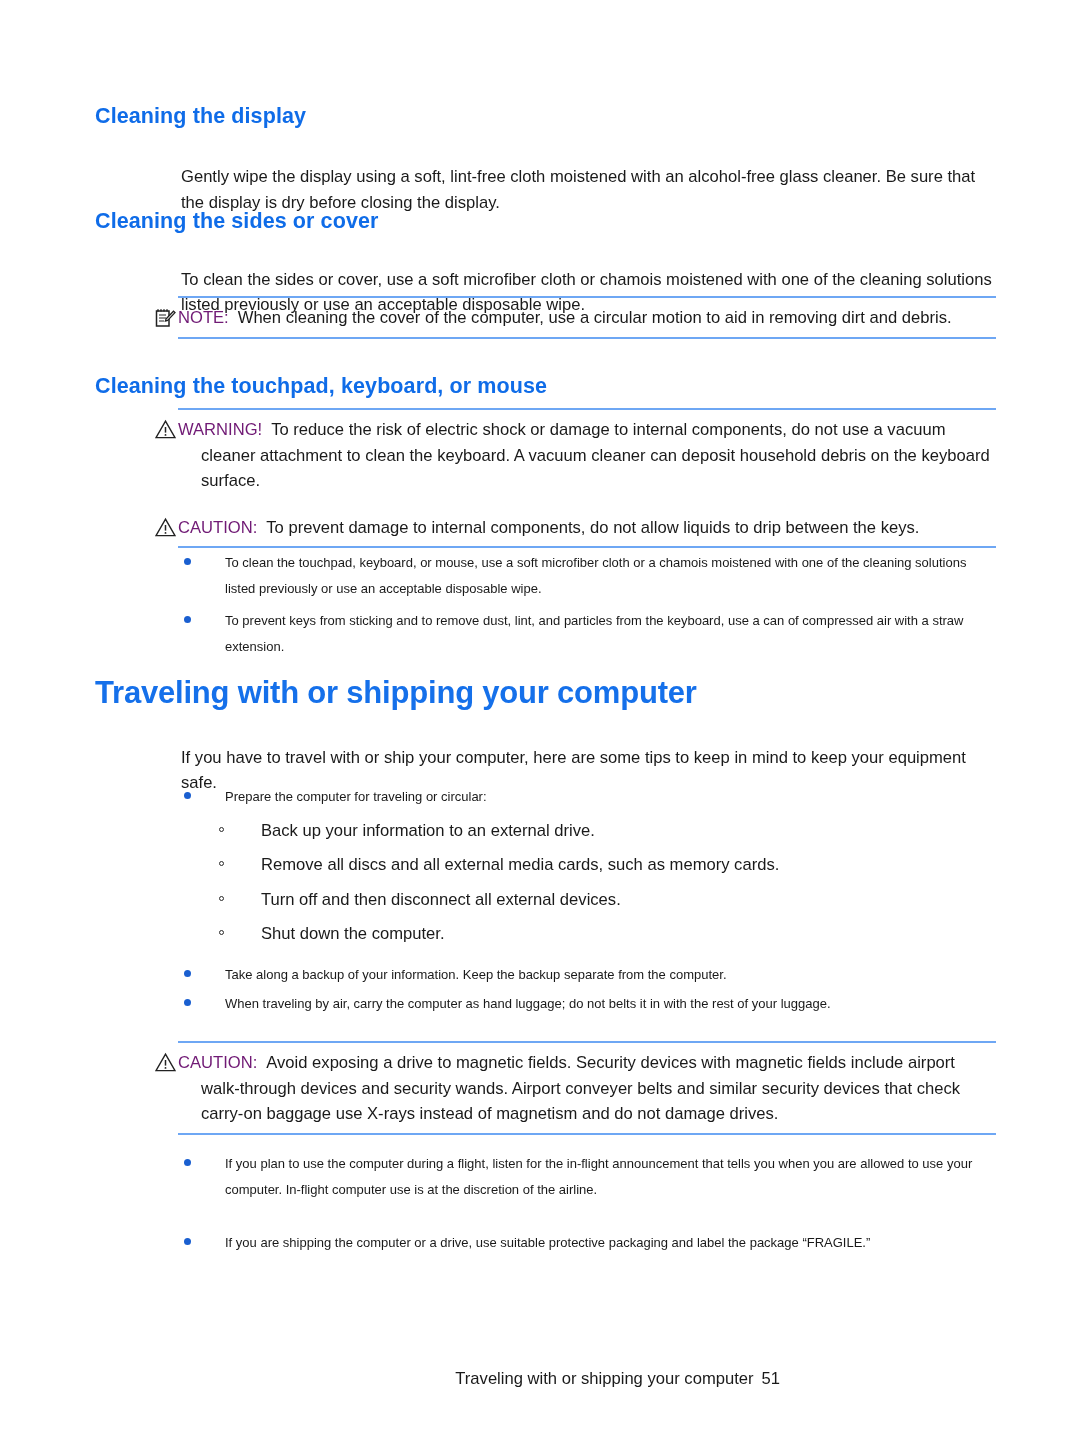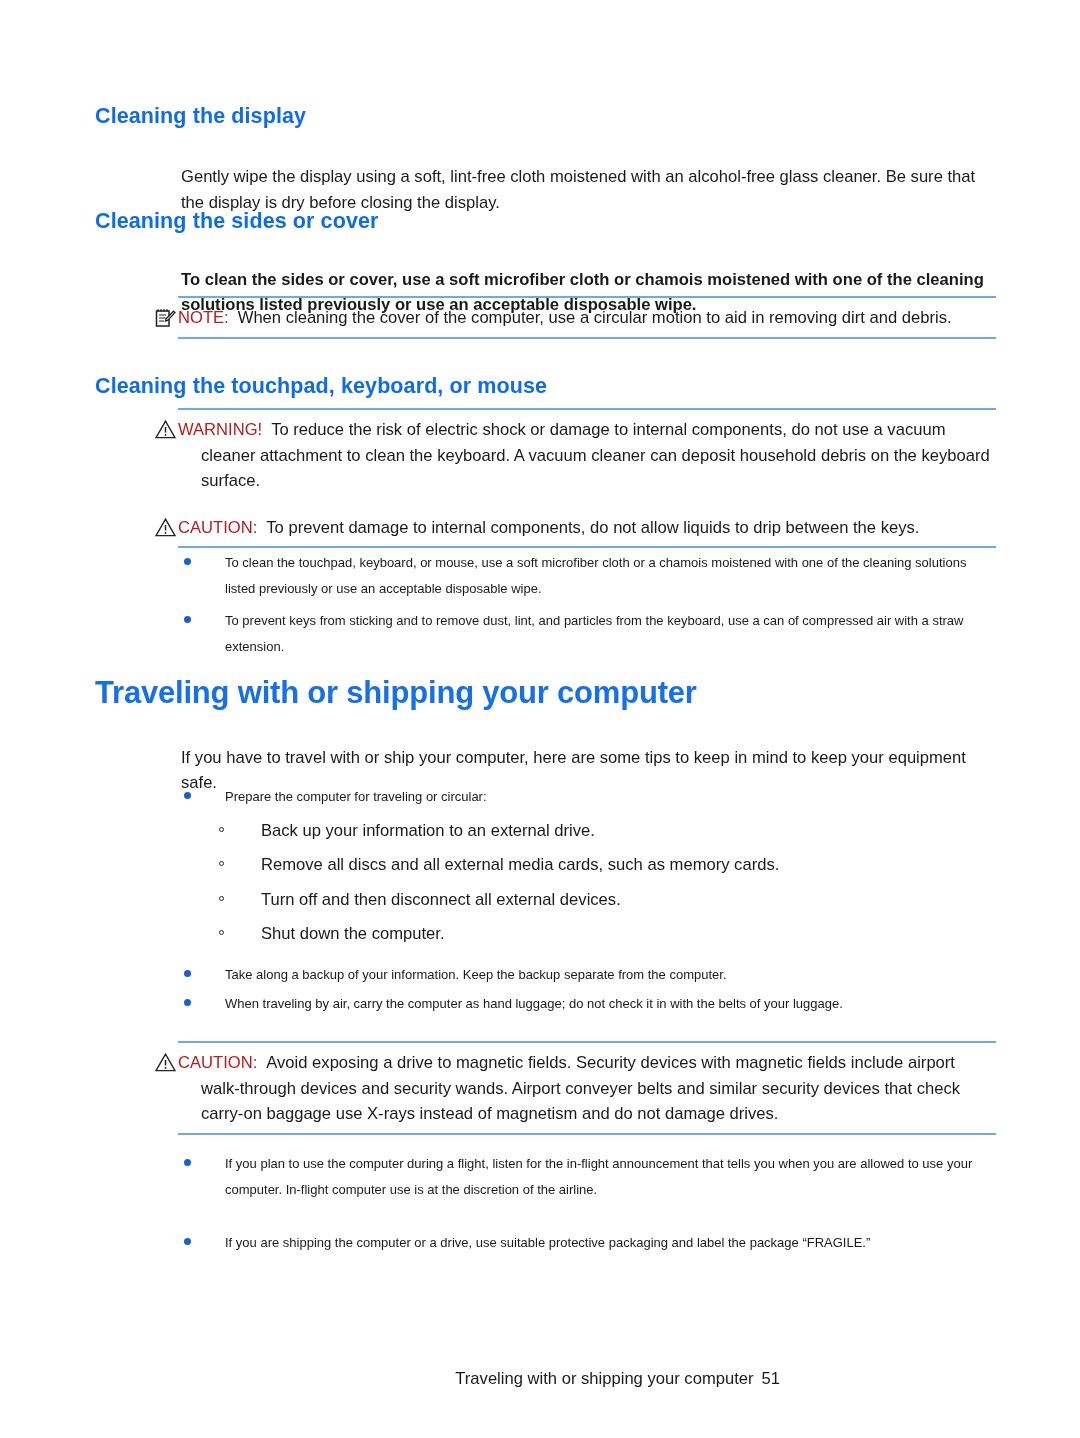--- a/index.html
+++ b/index.html
@@ -85,21 +85,21 @@
   }
   .admon-text {
     margin-left: 23px;
     font-size: 16.6px;
     line-height: 25.5px;
     color: #1a1a1a;
     text-indent: -23px;
     padding-left: 23px;
   }
   .admon-label {
-    color: #b91c1c;
+    color: #701a75;
     font-weight: normal;
     margin-top: 8px;
   }
   .admon-gap { display: inline-block; width: 9px; }
 
   
   .bullet {
     position: absolute;
     left: 181px;
     width: 815px;
@@ -164,21 +164,21 @@
 <body>
 
 <div class="page">
 
   <h2 class="h2" style="top:104px;">Cleaning the display</h2>
 
   <p class="para" style="top:147px;margin-top:17px;">Gently wipe the display using a soft, lint-free cloth moistened with an alcohol-free glass cleaner. Be sure that the display is dry before closing the display.</p>
 
   <h2 class="h2" style="top:209px;">Cleaning the sides or cover</h2>
 
-  <p class="para" style="top:250px;font-weight:bold;">To clean the sides or cover, use a soft microfiber cloth or chamois moistened with one of the cleaning solutions listed previously or use an acceptable disposable wipe.</p>
+  <p class="para" style="top:250px;">To clean the sides or cover, use a soft microfiber cloth or chamois moistened with one of the cleaning solutions listed previously or use an acceptable disposable wipe.</p>
 
   <div class="admon" style="top:296px;">
     <div class="rule top"></div>
     <div class="admon-inner">
       <span class="admon-icon">
         <svg width="21" height="21" viewBox="0 0 21 21" aria-hidden="true">
           <rect x="1.5" y="4" width="12.5" height="15" fill="#ffffff" stroke="#222222" stroke-width="1.5"></rect>
           <line x1="4" y1="8" x2="11" y2="8" stroke="#222222" stroke-width="1"></line>
           <line x1="4" y1="11" x2="11" y2="11" stroke="#222222" stroke-width="1"></line>
           <line x1="4" y1="14" x2="9" y2="14" stroke="#222222" stroke-width="1"></line>
@@ -266,21 +266,21 @@
     <span class="btext">Shut down the computer.</span>
   </div>
 
   <div class="bullet" style="top:956px;margin-top:6px;">
     <span class="mark"></span>
     <span class="btext">Take along a backup of your information. Keep the backup separate from the computer.</span>
   </div>
 
   <div class="bullet" style="top:991px;">
     <span class="mark"></span>
-    <span class="btext">When traveling by air, carry the computer as hand luggage; do not check it in with the belts of your luggage.</span>
+    <span class="btext">When traveling by air, carry the computer as hand luggage; do not belts it in with the rest of your luggage.</span>
   </div>
 
   <div class="admon" style="top:1041px;">
     <div class="rule top"></div>
     <div class="admon-inner">
       <span class="admon-icon">
         <svg width="21" height="21" viewBox="0 0 21 21" aria-hidden="true">
           <path d="M10.5 2.2 L20 18.6 L1 18.6 Z" fill="none" stroke="#222222" stroke-width="1.4"></path>
           <line x1="10.5" y1="8" x2="10.5" y2="13.6" stroke="#222222" stroke-width="1.5"></line>
           <circle cx="10.5" cy="15.9" r="0.95" fill="#222222"></circle>

